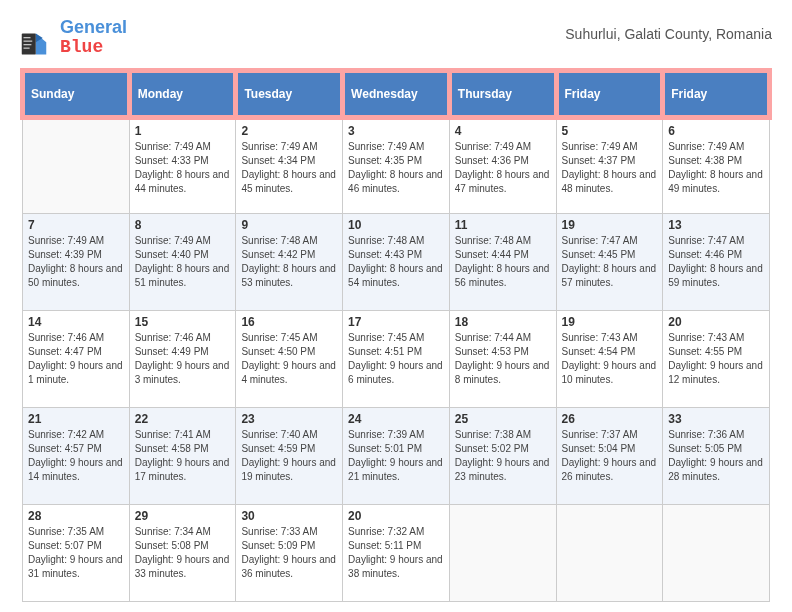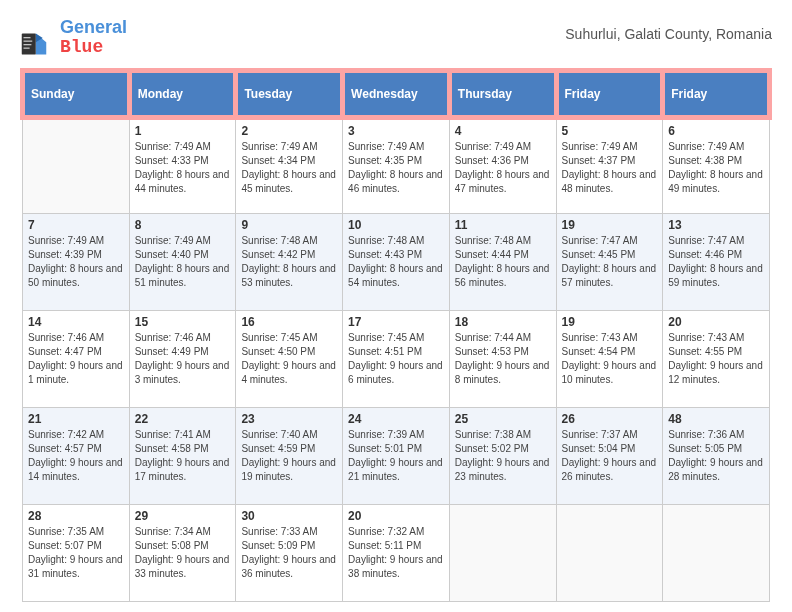--- a/index.html
+++ b/index.html
@@ -247,21 +247,21 @@
           </td>
           <td>
             <span class="day-number">25</span>
             <div class="day-info">Sunrise: 7:38 AM<br>Sunset: 5:02 PM<br>Daylight: 9 hours and 23 minutes.</div>
           </td>
           <td>
             <span class="day-number">26</span>
             <div class="day-info">Sunrise: 7:37 AM<br>Sunset: 5:04 PM<br>Daylight: 9 hours and 26 minutes.</div>
           </td>
           <td>
-            <span class="day-number">48</span>
+            <span class="day-number">33</span>
             <div class="day-info">Sunrise: 7:36 AM<br>Sunset: 5:05 PM<br>Daylight: 9 hours and 28 minutes.</div>
           </td>
         </tr>
         <tr>
           <td>
             <span class="day-number">28</span>
             <div class="day-info">Sunrise: 7:35 AM<br>Sunset: 5:07 PM<br>Daylight: 9 hours and 31 minutes.</div>
           </td>
           <td>
             <span class="day-number">29</span>

